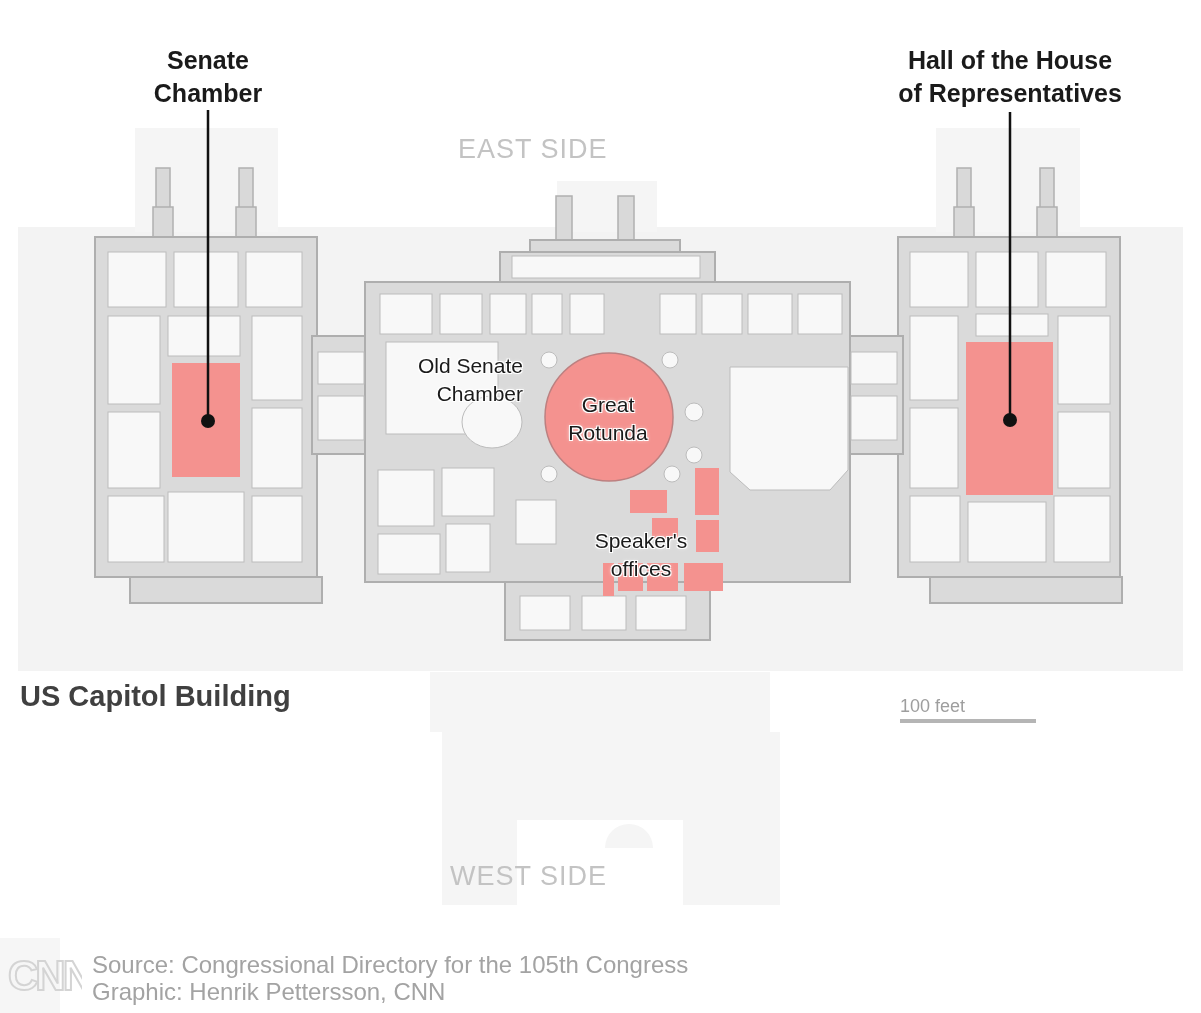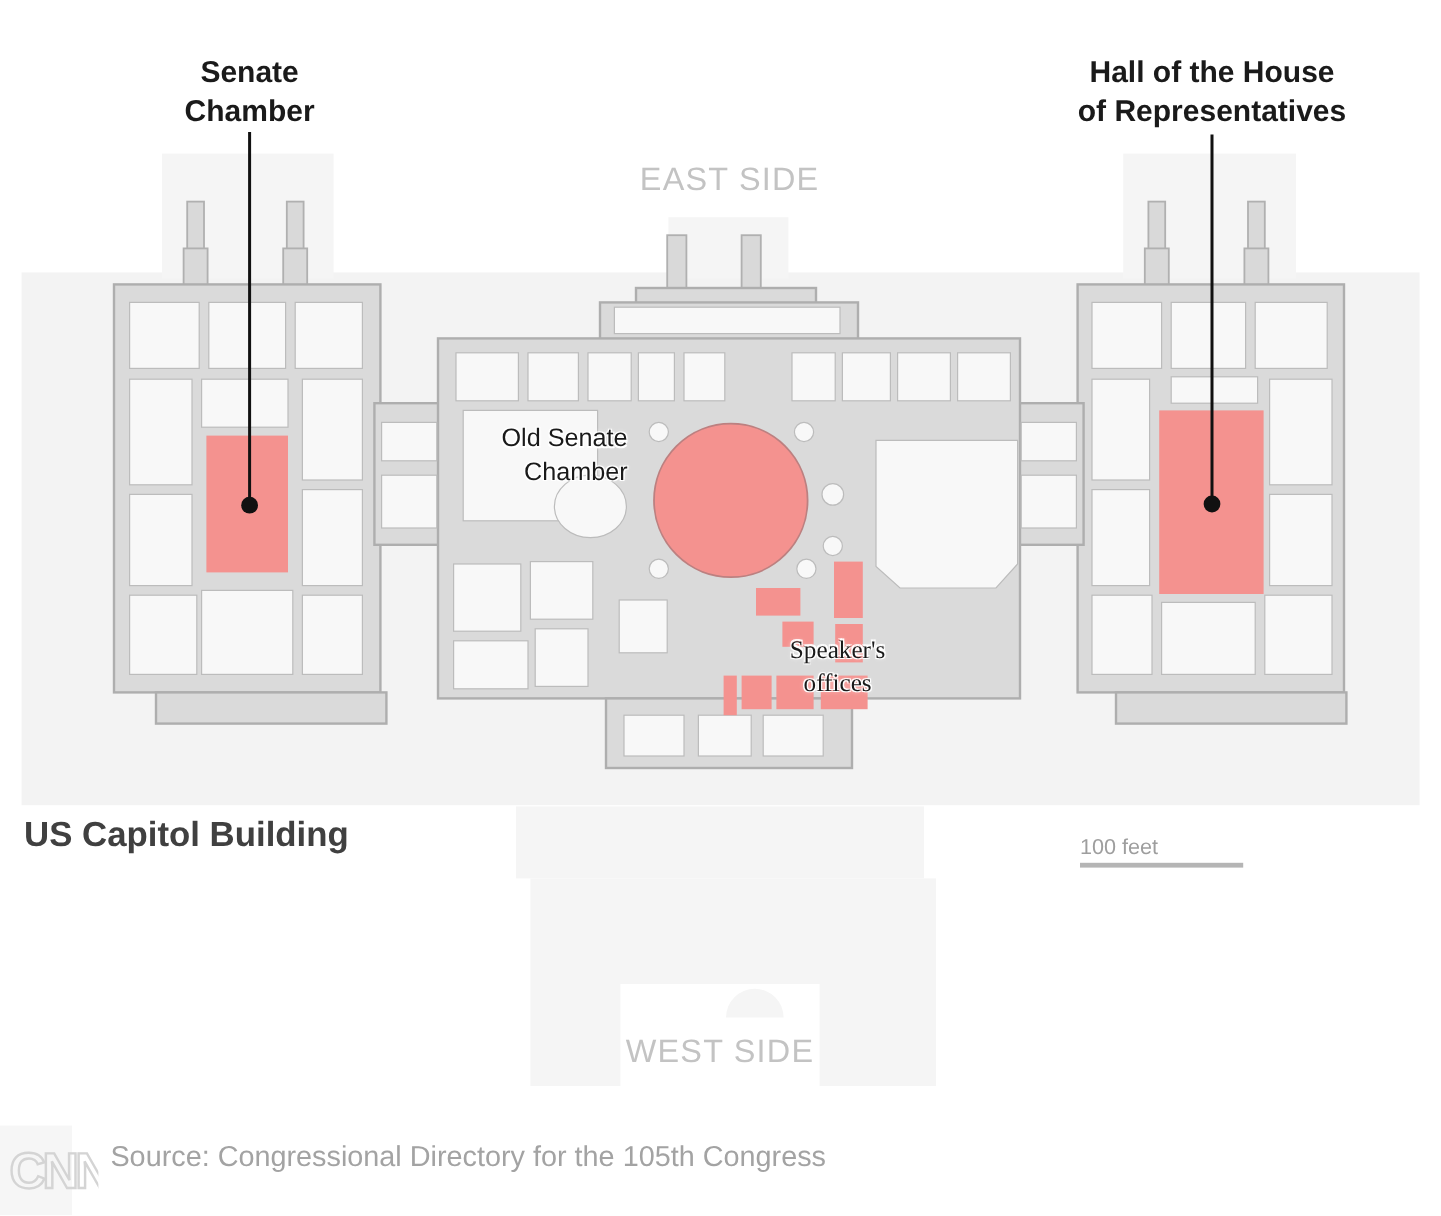--- a/index.html
+++ b/index.html
@@ -16,21 +16,21 @@
   .pinkroom{fill:var(--highlight-pink,#f4928f);}
   .rotunda{fill:var(--highlight-pink,#f4928f);stroke:var(--rotunda-stroke,#bc8080);stroke-width:1.5;}
   .leader{stroke:var(--leader-black,#111);stroke-width:2.5;}
   .dot{fill:var(--leader-black,#111);}
   .cnnlogo{fill:none;stroke:var(--logo-gray,#d6d6d6);stroke-width:2;
     font-family:"Liberation Sans",sans-serif;font-weight:bold;font-size:42px;letter-spacing:-3px;}
 
   .label{position:absolute;text-align:right;}
   .annotation{font-weight:bold;font-size:25px;line-height:33px;color:var(--label-dark,#1a1a1a);
     text-align:center;white-space:pre-line;}
-  .compass{font-size:27px;color:var(--compass-gray,#c3c3c3);letter-spacing:1px;text-align:center;width:300px;}
+  .compass{font-size:27px;color:var(--compass-gray,#c3c3c3);letter-spacing:1px;text-align:left;width:300px;}
   .maplabel{font-size:21px;line-height:28px;color:var(--label-dark,#1a1a1a);text-align:center;white-space:pre-line;
     text-shadow:-1px -1px 0 #fff,1px -1px 0 #fff,-1px 1px 0 #fff,1px 1px 0 #fff,0 0 4px #fff;}
   .title-heading{font-size:29px;font-weight:bold;color:var(--title-gray,#404040);line-height:36px;}
   .title-sub{font-size:29px;font-weight:normal;color:var(--title-gray,#404040);line-height:36px;}
   .scale-label{font-size:18px;color:#9e9e9e;}
   .scale-bar{position:absolute;background:var(--scale-bar-gray,#b5b5b5);}
   .source{font-size:24px;line-height:27px;color:var(--muted-gray,#a3a3a3);}
   .logo-bg{position:absolute;background:#f6f6f6;}
 </style>
 </head>
@@ -175,30 +175,33 @@
   <div class="label annotation" style="left:860px;top:44px;width:300px;">Hall of the House
 of Representatives</div>
 
   <div class="label compass" style="left:458px;top:134px;">EAST SIDE</div>
 
   <div class="label compass" style="left:450px;top:861px;">WEST SIDE</div>
 
   <div class="label maplabel" style="left:343px;top:352px;width:180px;text-align:right;">Old Senate
 Chamber</div>
 
-
-
-  <div class="label maplabel" style="left:618px;top:527px;width:160px;font-family:Liberation Serif, serif;">Speaker's
+  <div class="label maplabel" style="left:528px;top:391px;width:160px;">Great
+Rotunda</div>
+
+
+  <div class="label maplabel" style="left:561px;top:527px;width:160px;">Speaker's
 offices</div>
 
   <div class="label title-heading" style="left:20px;top:678px;">US Capitol Building</div>
 
 
   <div class="label scale-label" style="left:900px;top:696px;">100 feet</div>
   <div class="scale-bar" style="left:900px;top:719px;width:136px;height:4px;"></div>
 
   <div class="logo-bg" style="left:0px;top:938px;width:60px;height:75px;"></div>
   <svg width="80" height="60" style="left:2px;top:946px;">
     <text class="cnnlogo" x="6" y="44">CNN</text>
   </svg>
 
   <div class="label source" style="left:92px;top:951px;">Source: Congressional Directory for the 105th Congress</div>
+  <div class="label source" style="left:92px;top:978px;">Graphic: Henrik Pettersson, CNN</div>
 </div>
 
 </body></html>

